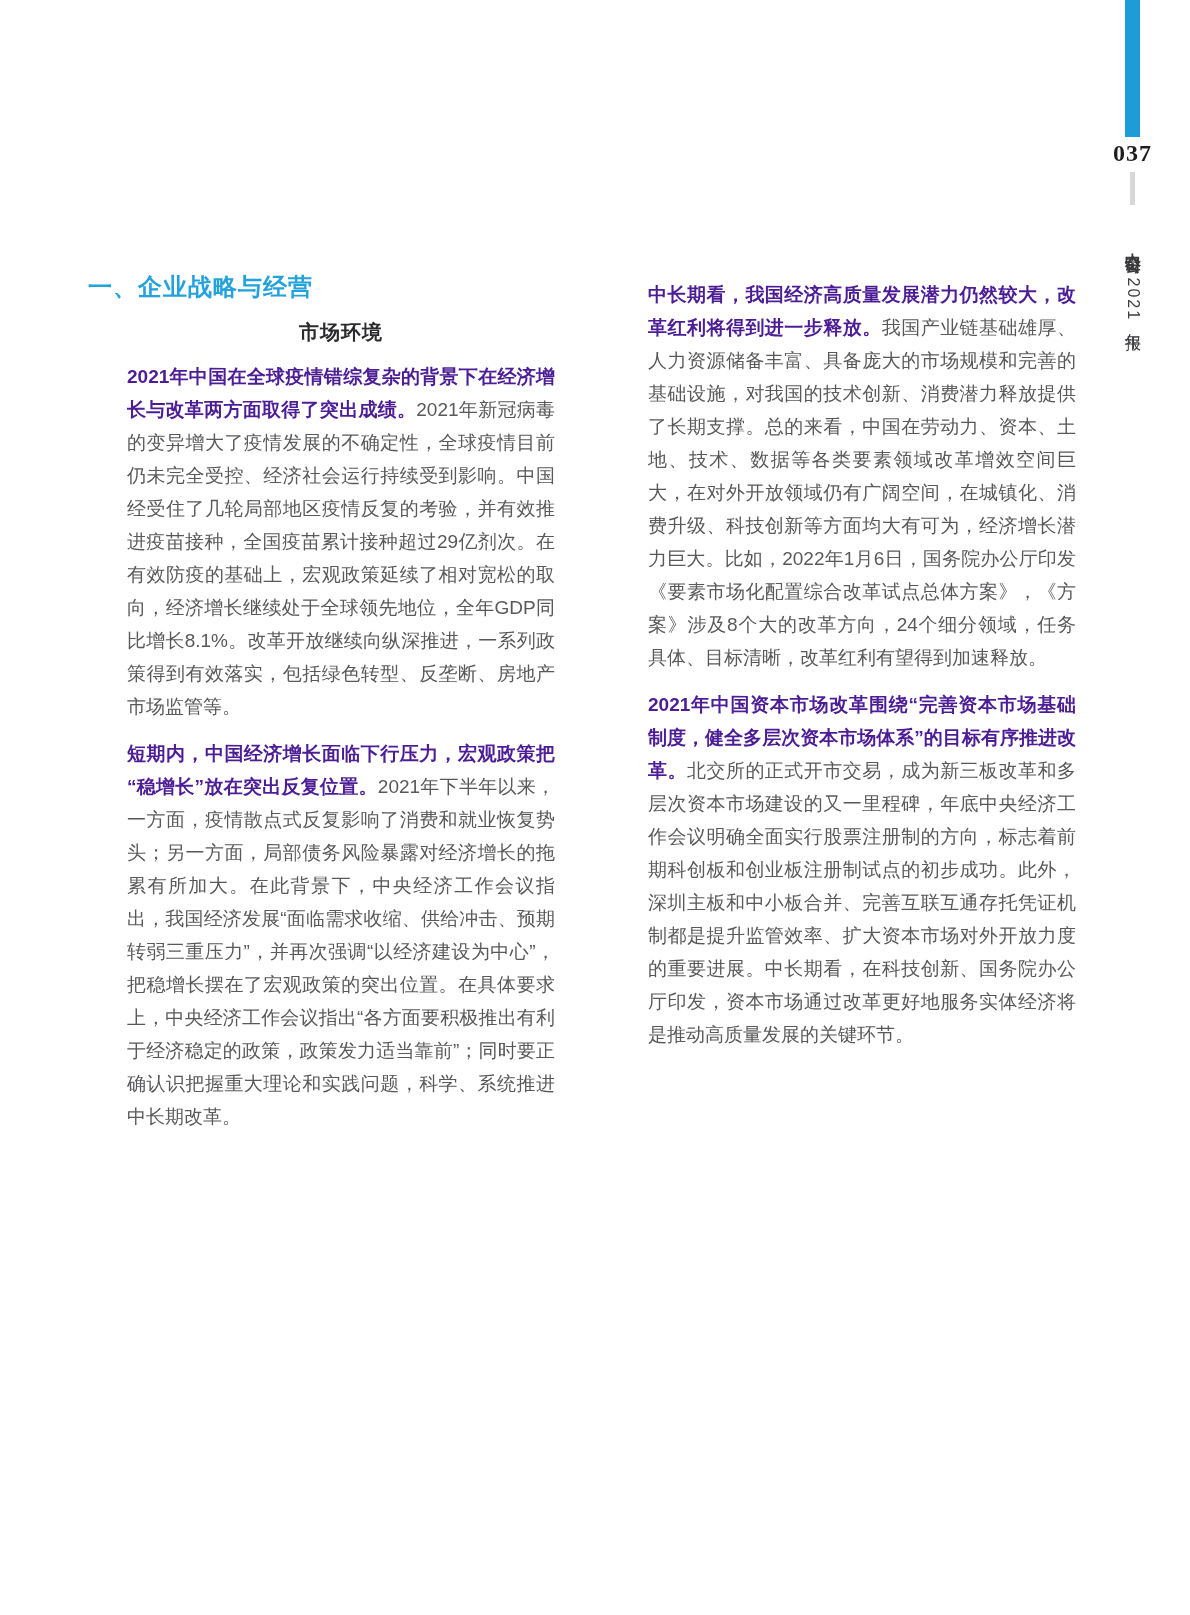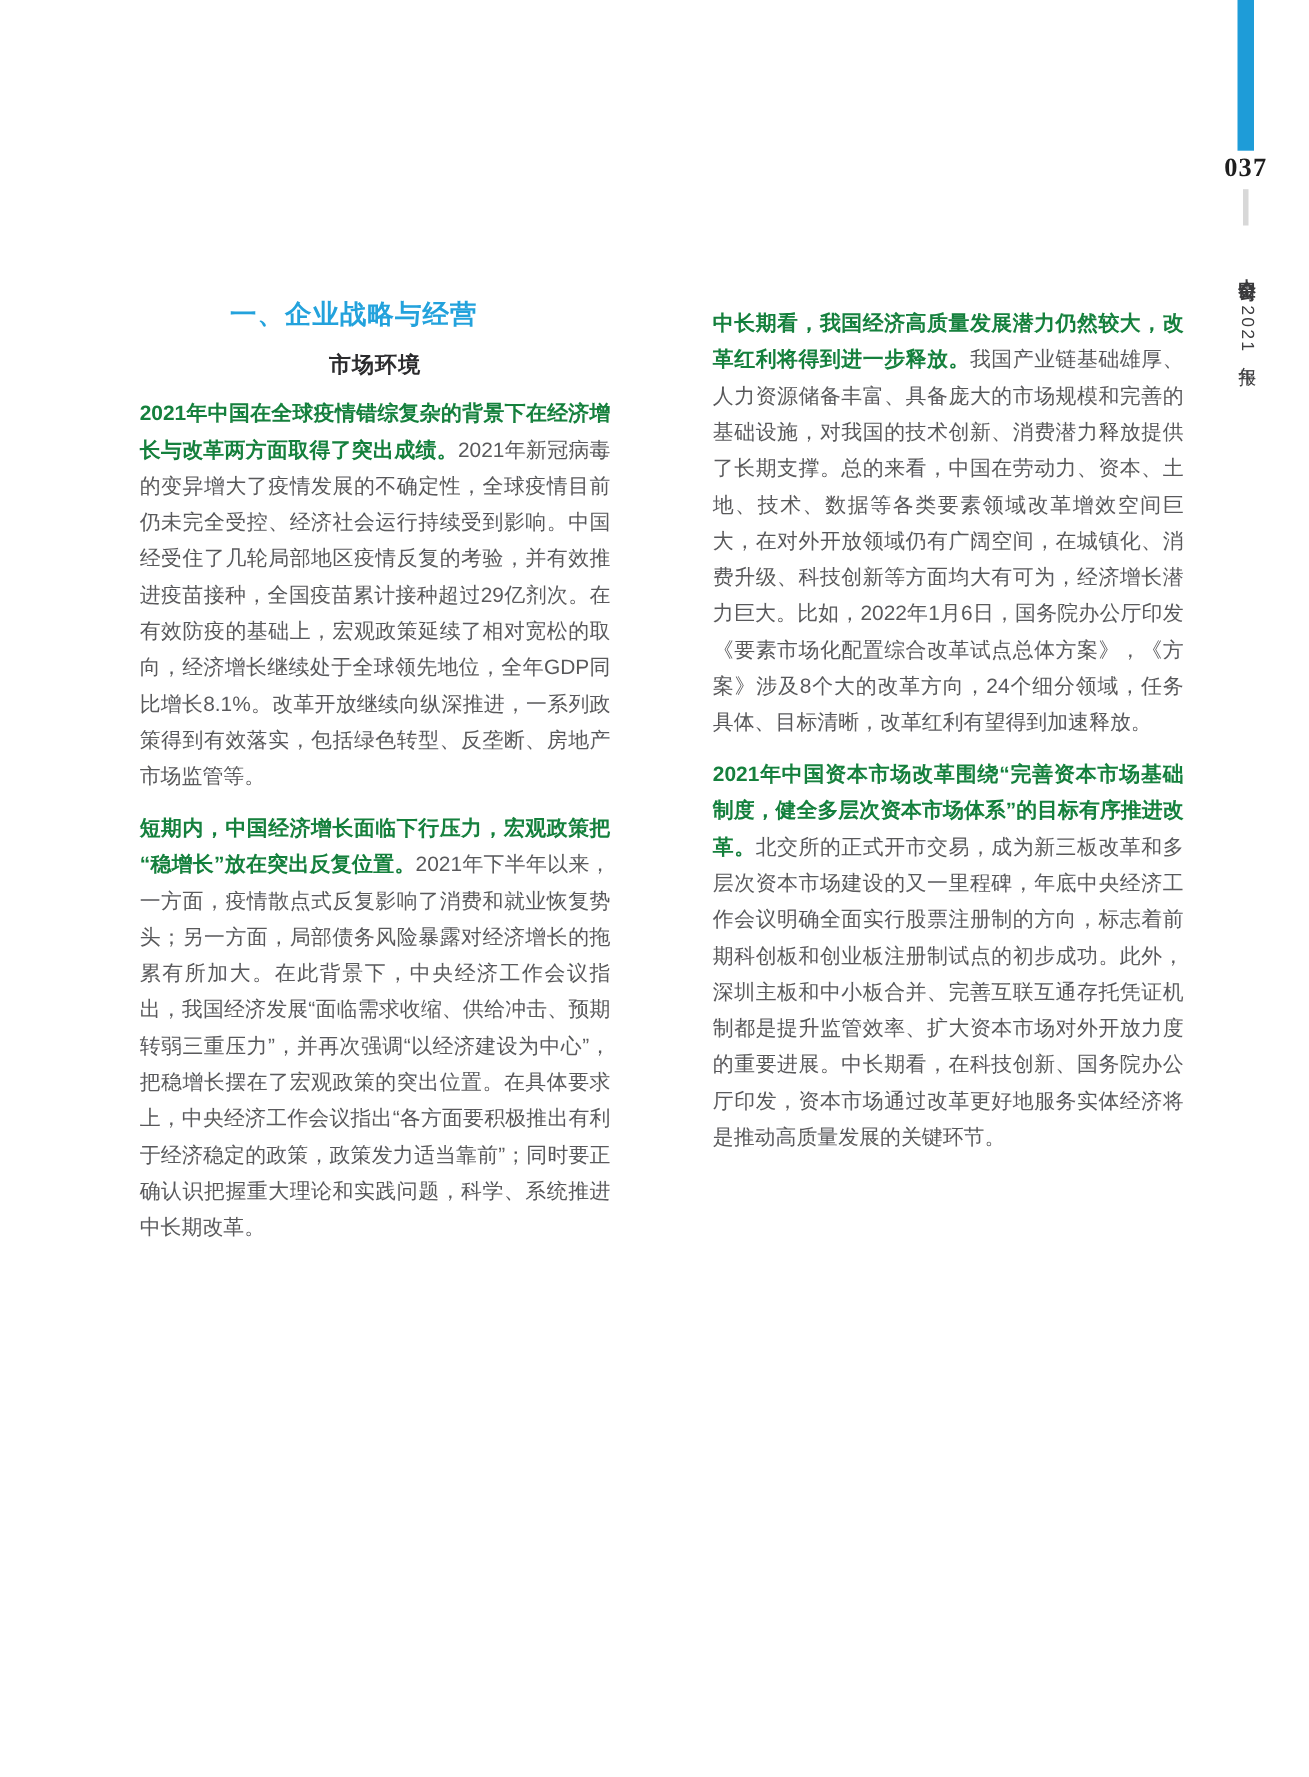--- a/index.html
+++ b/index.html
@@ -68,38 +68,38 @@
   .col-left  { left: 127px; top: 272px; }
   .col-right { left: 648px; top: 278px; }
 
   h1.section-title {
     margin: 0 0 0 -39px;
     font-size: 24px;
     line-height: 30px;
     font-weight: 700;
     color: #23A2DC;
     letter-spacing: 1px;
-    text-align: center;
+    text-align: left;
   }
   h2.subsection-title {
     margin: 16px 0 0 0;
     font-size: 20px;
     line-height: 28px;
     font-weight: 700;
     color: #2b2b2d;
     letter-spacing: 1px;
     text-align: center;
   }
   .col p {
     margin: 14px 0 0 0;
   }
   .col-right p:first-child { margin-top: 0; }
   .col p strong {
     font-weight: 700;
-    color: #15803d;
+    color: #4c1d95;
   }
 </style>
 </head>
 <body>
 
 <div class="page">
 
   <div class="accent-bar"></div>
 
   <div class="page-number">037</div>

